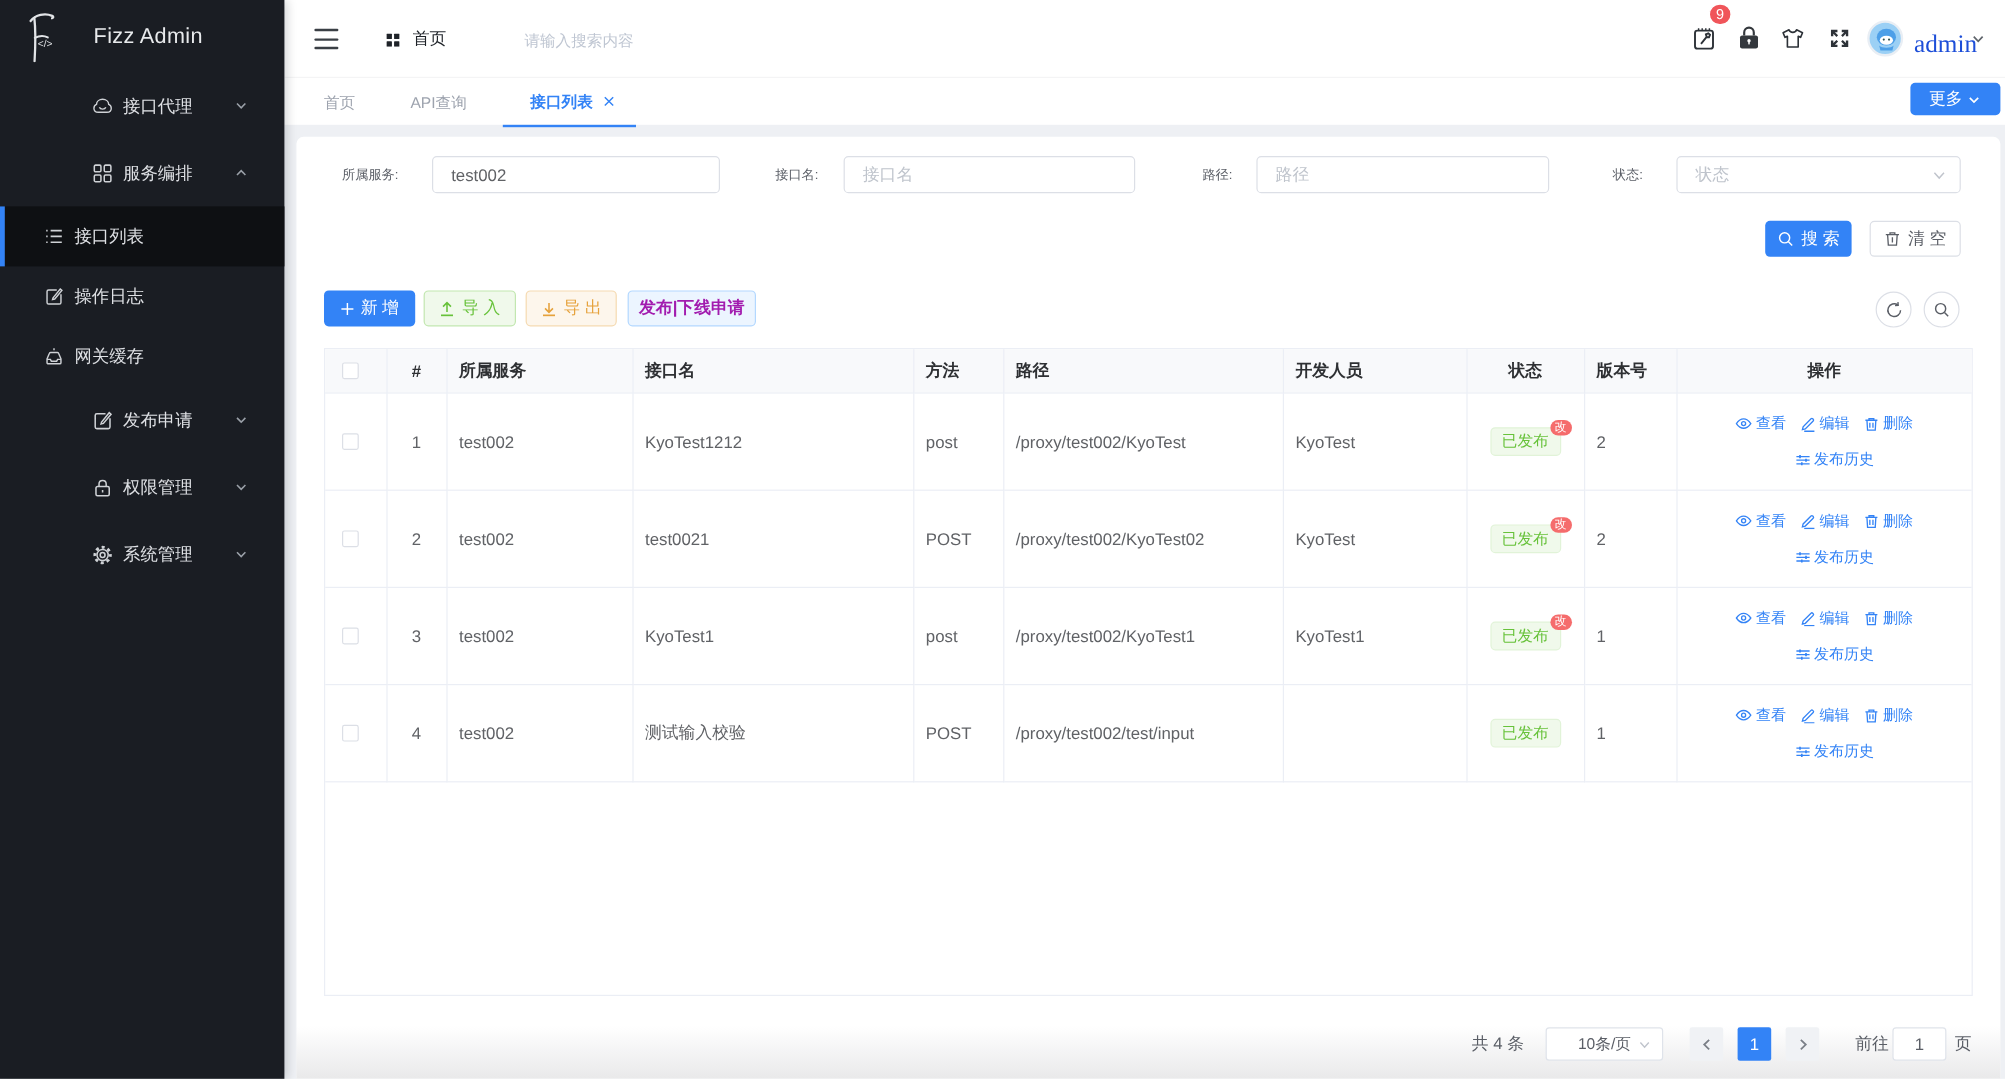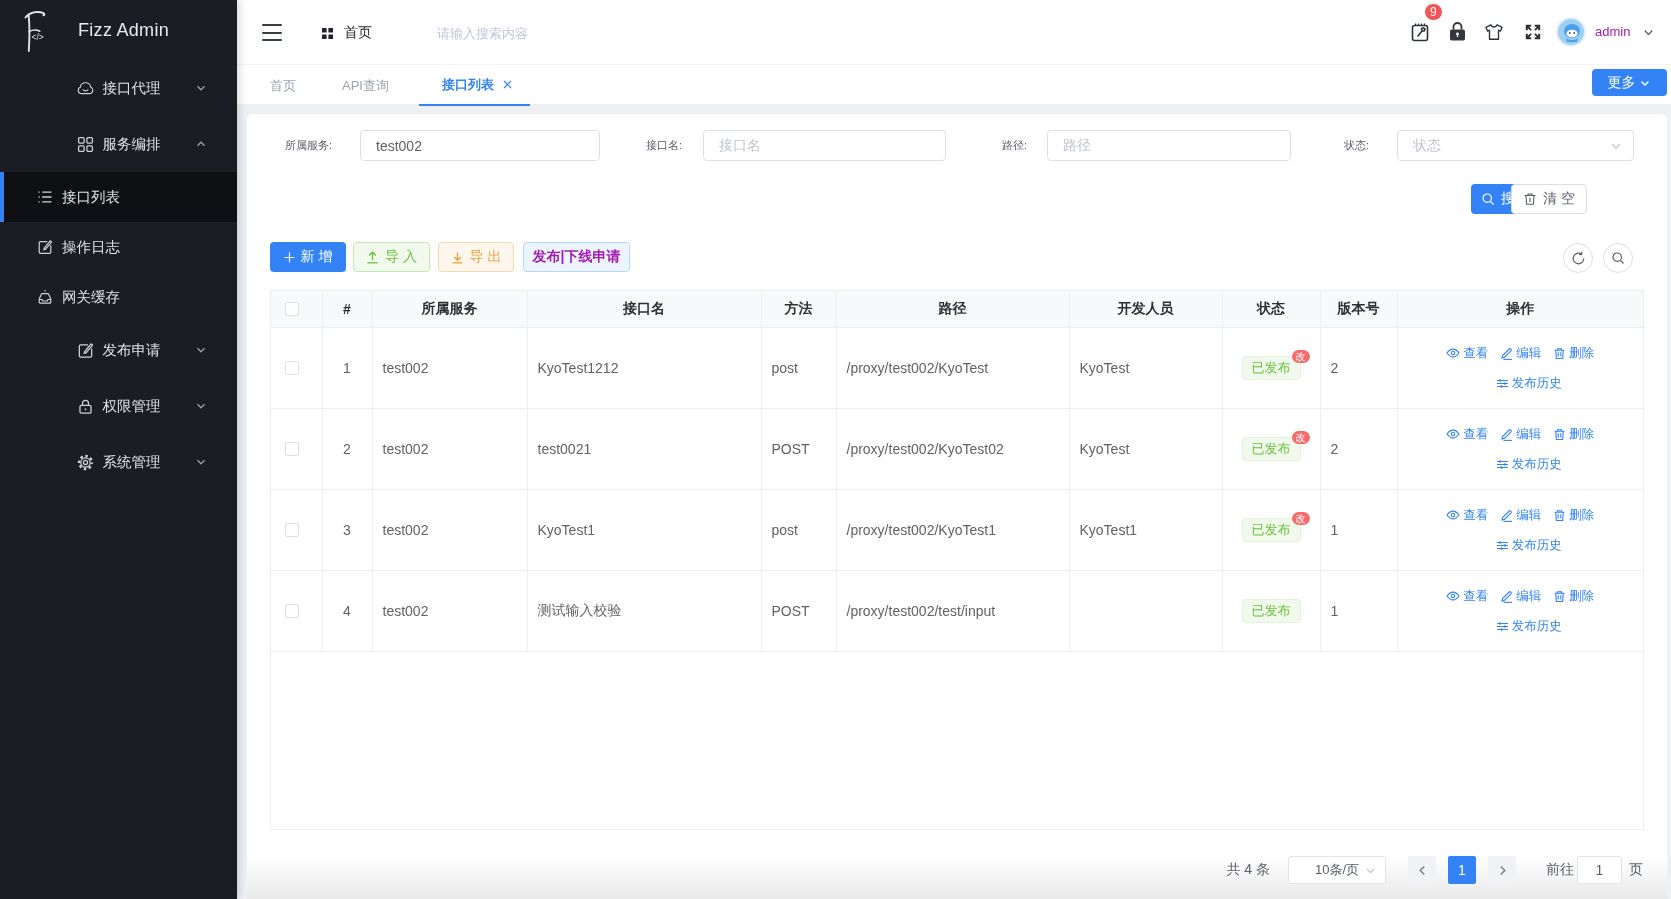--- a/index.html
+++ b/index.html
@@ -26,21 +26,21 @@
 .navbar { height:65px; background:#fff; position:relative; border-bottom:1px solid #f4f4f5; }
 .hamburger { position:absolute; left:25px; top:24px; width:20px; }
 .hamburger div { height:2px; background:#3a3f45; margin-bottom:5.5px; border-radius:1px; }
 .crumb { position:absolute; left:85px; top:24px; display:flex; align-items:center; color:#1f2329; font-size:14px; }
 .crumb svg { margin-right:11px; }
 .searchph { position:absolute; left:200px; top:25px; color:#bfc6d2; font-size:13px; }
 .nav-right { position:absolute; left:0; top:0; width:100%; height:64px; }
 .nico { position:absolute; color:#2d3238; }
 .badge9 { position:absolute; left:1187px; top:3px; background:#f0555a; color:#fff; border-radius:9px; font-size:12px; line-height:16px; padding:0 5px; border:1px solid #fff; }
 .avatar { position:absolute; left:1319px; top:17px; width:30px; height:30px; border-radius:50%; background:#9bd0f5; border:2px solid #e9eef4; overflow:hidden; }
-.uname { position:absolute; left:1358px; top:24px; font-size:13px; color:#a21caf; }
+.uname { position:absolute; left:1358px; top:24px; font-size:21px; color:#1d4ed8;font-family:Liberation Serif, serif; }
 .uchev { position:absolute; left:1405px; top:26px; color:#5f646b; }
 
 
 .tabs { height:39px; background:#fff; position:relative; display:flex; }
 .tab { height:41px; display:flex; align-items:center; padding:0 23px; color:#9da3ae; font-size:13px; }
 .tab.first { padding-left:33px; padding-right:23px; }
 .tab.active { color:#3383f6; border-bottom:2px solid #3383f6; padding:0 18px 0 23px; font-weight:bold; margin-left:7px; }
 .more-btn { position:absolute; right:4px; top:4px; width:75px; height:27px; background:#3383f6; border-radius:4px; color:#fff; font-size:14px; display:flex; align-items:center; justify-content:center; }
 
 
@@ -59,21 +59,21 @@
 .b-plain { background:#fff; border:1px solid #dcdfe6; color:#5a5e66; }
 .b-green { background:#f0f9eb; border:1px solid #c2e7b0; color:#67c23a; }
 .b-orange { background:#fdf6ec; border:1px solid #f5dab1; color:#e6a23c; }
 .b-blue { background:#ecf5ff; border:1px solid #b3d8ff; color:#a21caf; }
 .circle { position:absolute; top:129px; width:30px; height:30px; border-radius:50%; border:1px solid #dcdfe6; background:#fff; display:flex; align-items:center; justify-content:center; color:#5a5e66; }
 
 
 .tbl { position:absolute; left:23px; top:176px; width:1374px; height:540px; border:1px solid #ebeef5; }
 .tbl table { border-collapse:collapse; width:1372px; table-layout:fixed; }
 .tbl th, .tbl td { border-right:1px solid #ebeef5; border-bottom:1px solid #ebeef5; font-size:14px; padding:0 10px; }
-.tbl th { height:36px; background:#f8f9fb; color:#2e3033; font-weight:bold; text-align:center; }
+.tbl th { height:36px; background:#f8f9fb; color:#2e3033; font-weight:bold; text-align:left; }
 .tbl td { height:81px; color:#606266; }
 .tbl th:last-child, .tbl td:last-child { border-right:none; }
 .tc { text-align:center !important; }
 .cbx { width:14px; height:14px; border:1px solid #dcdfe6; border-radius:2px; background:#fff; margin-left:4px; }
 .tag { position:relative; display:inline-block; background:#f0f9eb; border:1px solid #e1f3d8; color:#67c23a; font-size:13px; height:24px; line-height:22px; padding:0 9px; border-radius:4px; }
 .tagbadge { position:absolute; top:-7px; right:-10px; background:#f56c6c; color:#fff; font-size:10px; line-height:13px; padding:0 4px; border-radius:7px; }
 .tbl td.ops { color:#3383f6; text-align:center; padding-top:3px;margin-left:30px; }
 .ops .l { display:inline-flex; align-items:center; margin:0 6px; white-space:nowrap; font-size:12.5px; }
 .ops .l svg { margin-right:3px; }
 .ops2 { margin-top:12px; padding-left:17px; }
@@ -234,21 +234,21 @@
     <div class="f-input" style="left:1150px;width:237px">
         <span class="ph">状态</span>
       <svg class="f-caret" width="14" height="14" viewBox="0 0 14 14">
           <path d="M3 5 L7 9.4 L11 5" fill="none" stroke="currentColor" stroke-width="1.2"></path>
         </svg>
     </div>
     <div class="btn b-primary" style="left:1224px;top:70px;width:72px"><svg width="14" height="14" viewBox="0 0 14 14" fill="none" stroke="#fff" stroke-width="1.2">
           <circle cx="6.2" cy="6.2" r="4.2"></circle>
           <path d="M9.4 9.4 L12.5 12.5"></path>
         </svg>搜 索</div>
-    <div class="btn b-plain" style="left:1264px;top:70px;width:76px"><svg width="14" height="14" viewBox="0 0 14 14" fill="none" stroke="#5a5e66" stroke-width="1.1">
+    <div class="btn b-plain" style="left:1311px;top:70px;width:76px"><svg width="14" height="14" viewBox="0 0 14 14" fill="none" stroke="#5a5e66" stroke-width="1.1">
           <path d="M1.5 3.5 L12.5 3.5 M5 3.5 L5 2 L9 2 L9 3.5 M3 3.5 L3.6 12.2 L10.4 12.2 L11 3.5"></path>
           <path d="M7 5.8 L7 10"></path>
         </svg>清 空</div>
 
     <div class="btn b-primary" style="left:23px;top:128px;width:76px"><svg width="11" height="11" viewBox="0 0 11 11" fill="none" stroke="#fff" stroke-width="1.2">
           <path d="M5.5 0.5 L5.5 10.5 M0.5 5.5 L10.5 5.5"></path>
         </svg>新 增</div>
     <div class="btn b-green" style="left:106px;top:128px;width:77px"><svg width="13" height="13" viewBox="0 0 13 13" fill="none" stroke="#67c23a" stroke-width="1.3">
           <path d="M6.5 9 L6.5 1.5 M3.2 4.5 L6.5 1.2 L9.8 4.5"></path>
           <path d="M1.5 11.8 L11.5 11.8"></path>

